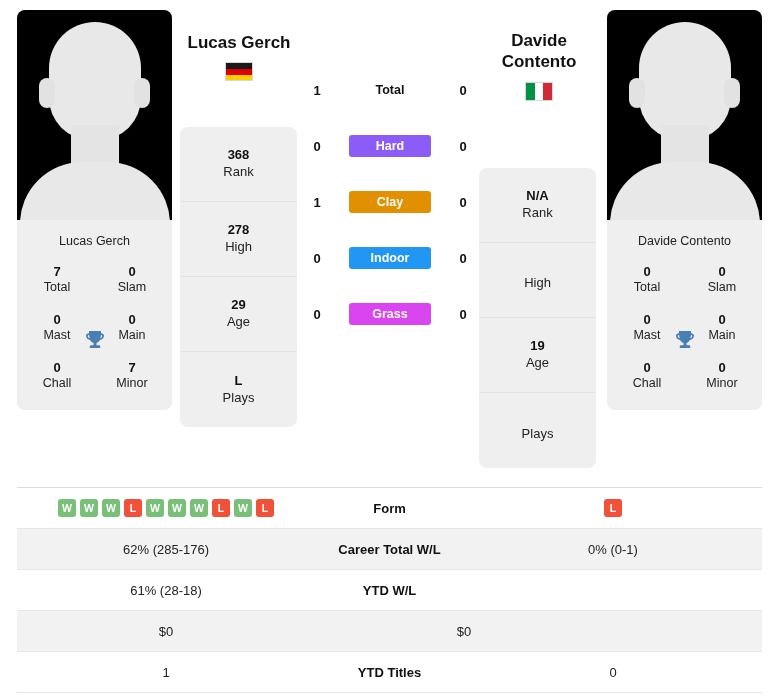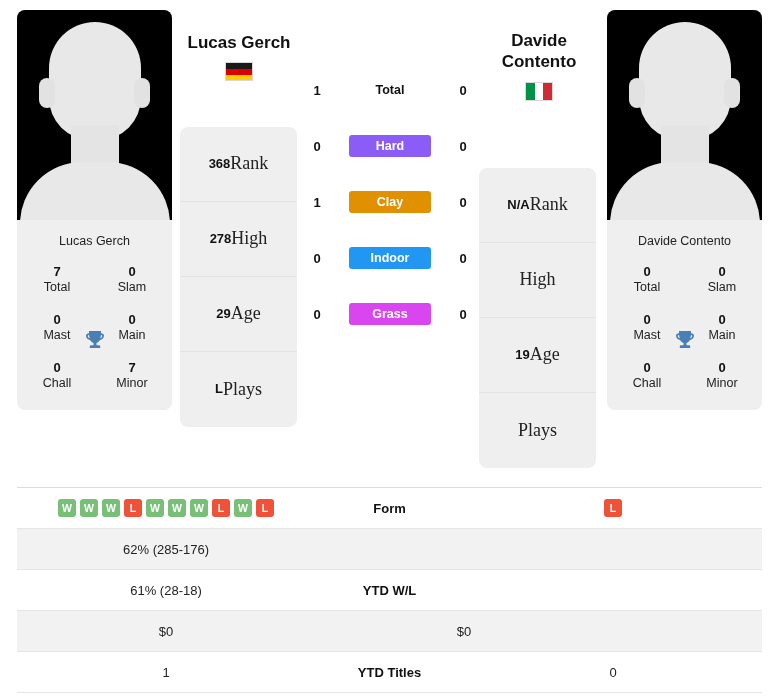--- a/index.html
+++ b/index.html
@@ -158,37 +158,37 @@
     width: 117px;
     background: #efefef;
     border-radius: 8px;
     overflow: hidden;
   }
   .info-panel.left  { left: 180px; top: 127px; }
   .info-panel.right { left: 479px; top: 168px; }
   .info-cell {
     height: 75px;
     display: flex;
+    flex-direction: column;
     align-items: center;
     justify-content: center;
     border-bottom: 1px solid #e3e3e3;
   }
   .info-panel .info-cell:last-child { border-bottom: none; }
   .info-cell .val {
     font-size: 13px;
     font-weight: bold;
     color: #111;
     line-height: 1.3;
     min-height: 7px;
   }
   .info-cell .key {
-    font-size: 18px;
+    font-size: 13px;
     color: #222;
     line-height: 1.3;
-    font-family: Liberation Serif, serif;
   }
 
   
   .surface-col {
     position: absolute;
     left: 305px;
     top: 62px;
     width: 170px;
   }
   .surface-row {
@@ -470,20 +470,22 @@
           <span class="badge" style="background: rgb(239, 82, 57);">L</span>
         </div>
       <div class="stat-cell mid">Form</div>
       <div class="stat-cell side" id="right-form">
           <span class="badge" style="background: rgb(239, 82, 57);">L</span>
         </div>
     </div>
 
     <div class="stat-row alt">
       <div class="stat-cell side">62% (285-176)</div>
+      <div class="stat-cell mid">Career Total W/L</div>
+      <div class="stat-cell side">0% (0-1)</div>
     </div>
 
     <div class="stat-row">
       <div class="stat-cell side">61% (28-18)</div>
       <div class="stat-cell mid">YTD W/L</div>
     </div>
 
     <div class="stat-row alt">
       <div class="stat-cell side">$0</div>
       <div class="stat-cell side">$0</div>

